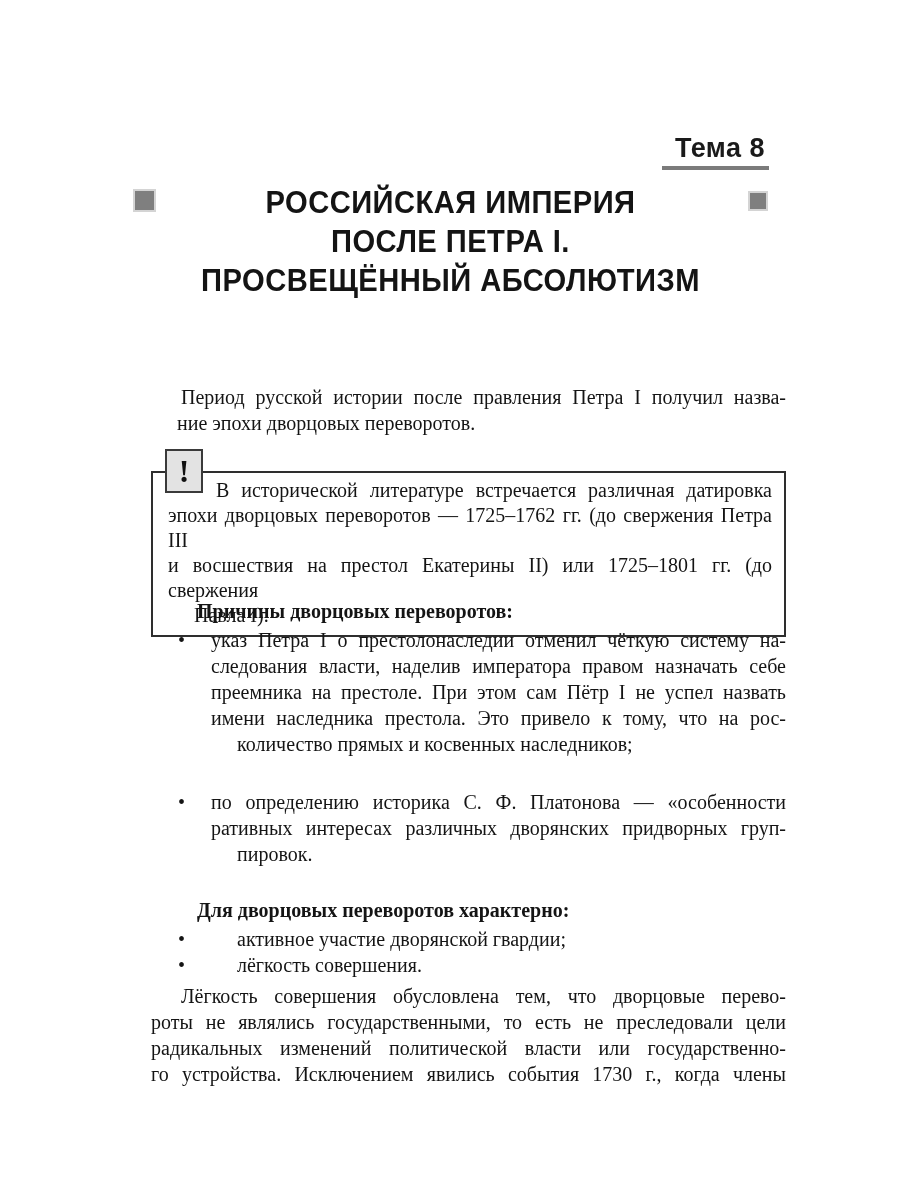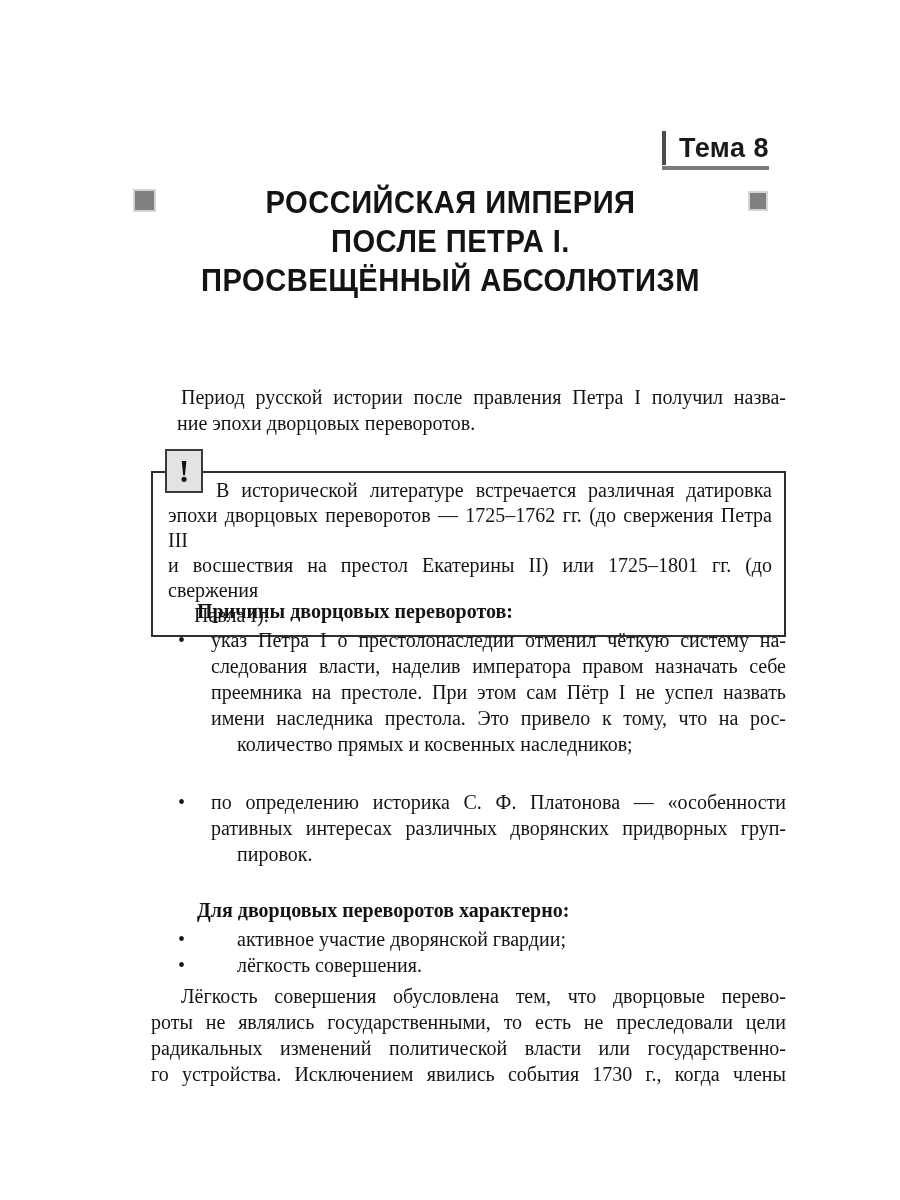--- a/index.html
+++ b/index.html
@@ -1,21 +1,21 @@
 <!DOCTYPE html>
 <html><head>
 <meta charset="utf-8">
 <style>
   html,body{margin:0;padding:0;background:#ffffff;}
   .page{position:relative;width:900px;height:1200px;background:#ffffff;overflow:hidden;
         font-family:"Liberation Serif",serif;font-size:20px;line-height:26px;color:#141414;}
 
   
   .badge{position:absolute;left:662px;top:131px;width:107px;}
-  .badge-row{display:flex;align-items:stretch;height:34px;}
+  .badge-row{display:flex;align-items:stretch;height:34px;flex-direction:column;}
   .badge-bar{width:7px;background:#4b4b4b;}
   .badge-label{font-family:"Liberation Sans",sans-serif;font-weight:700;font-size:27px;line-height:34px;
                margin-left:13px;color:#1a1a1a;letter-spacing:.5px;white-space:nowrap;}
   .badge-underline{height:4px;background:#7b7b7b;margin-top:1px;}
 
   
   .title-block{position:absolute;left:133px;top:183px;width:635px;}
   .sq{position:absolute;background:#7f7f7f;border:2px solid #d4d4d4;box-sizing:border-box;}
   .sq-l{left:0;top:6px;width:23px;height:23px;}
   .sq-r{right:0;top:8px;width:20px;height:20px;}

